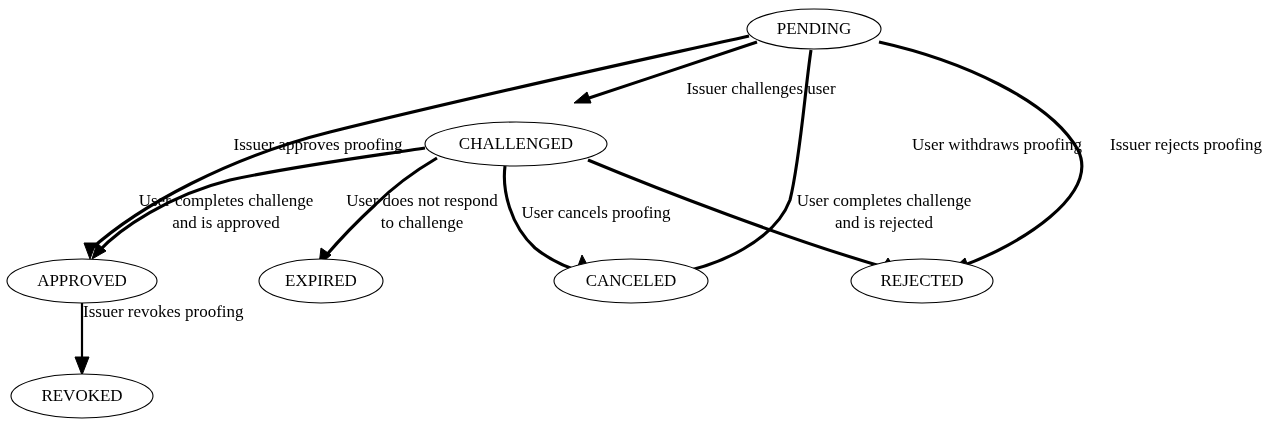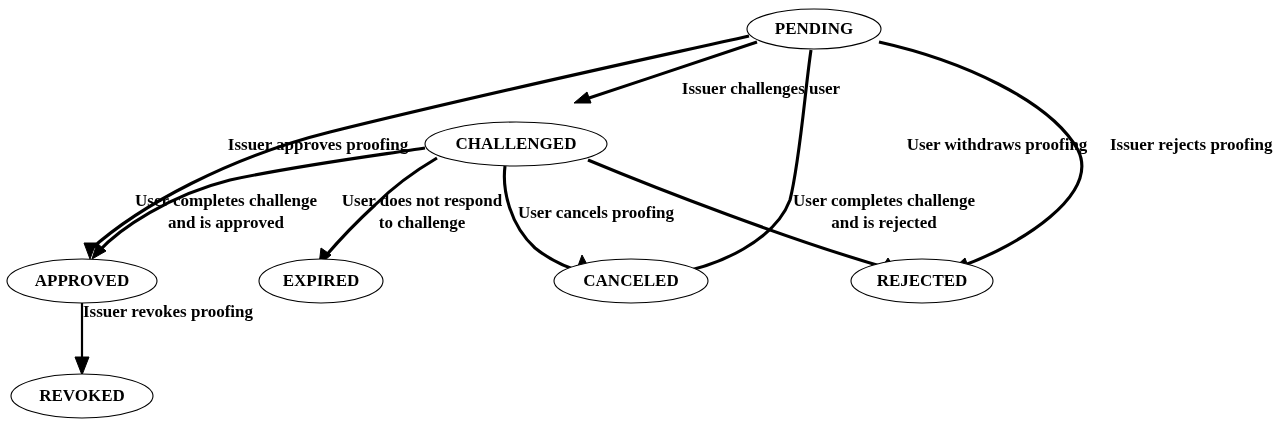--- a/index.html
+++ b/index.html
@@ -7,21 +7,20 @@
     padding: 0;
     background: #ffffff;
   }
   #canvas {
     position: relative;
     width: 1278px;
     height: 427px;
     background: #ffffff;
     overflow: hidden;
     font-family: "Liberation Serif", "DejaVu Serif", serif;
-    font-weight: bold;
   }
   svg#graph {
     position: absolute;
     top: 0;
     left: 0;
     width: 1278px;
     height: 427px;
   }
   .node-ellipse {
     fill: #ffffff;

